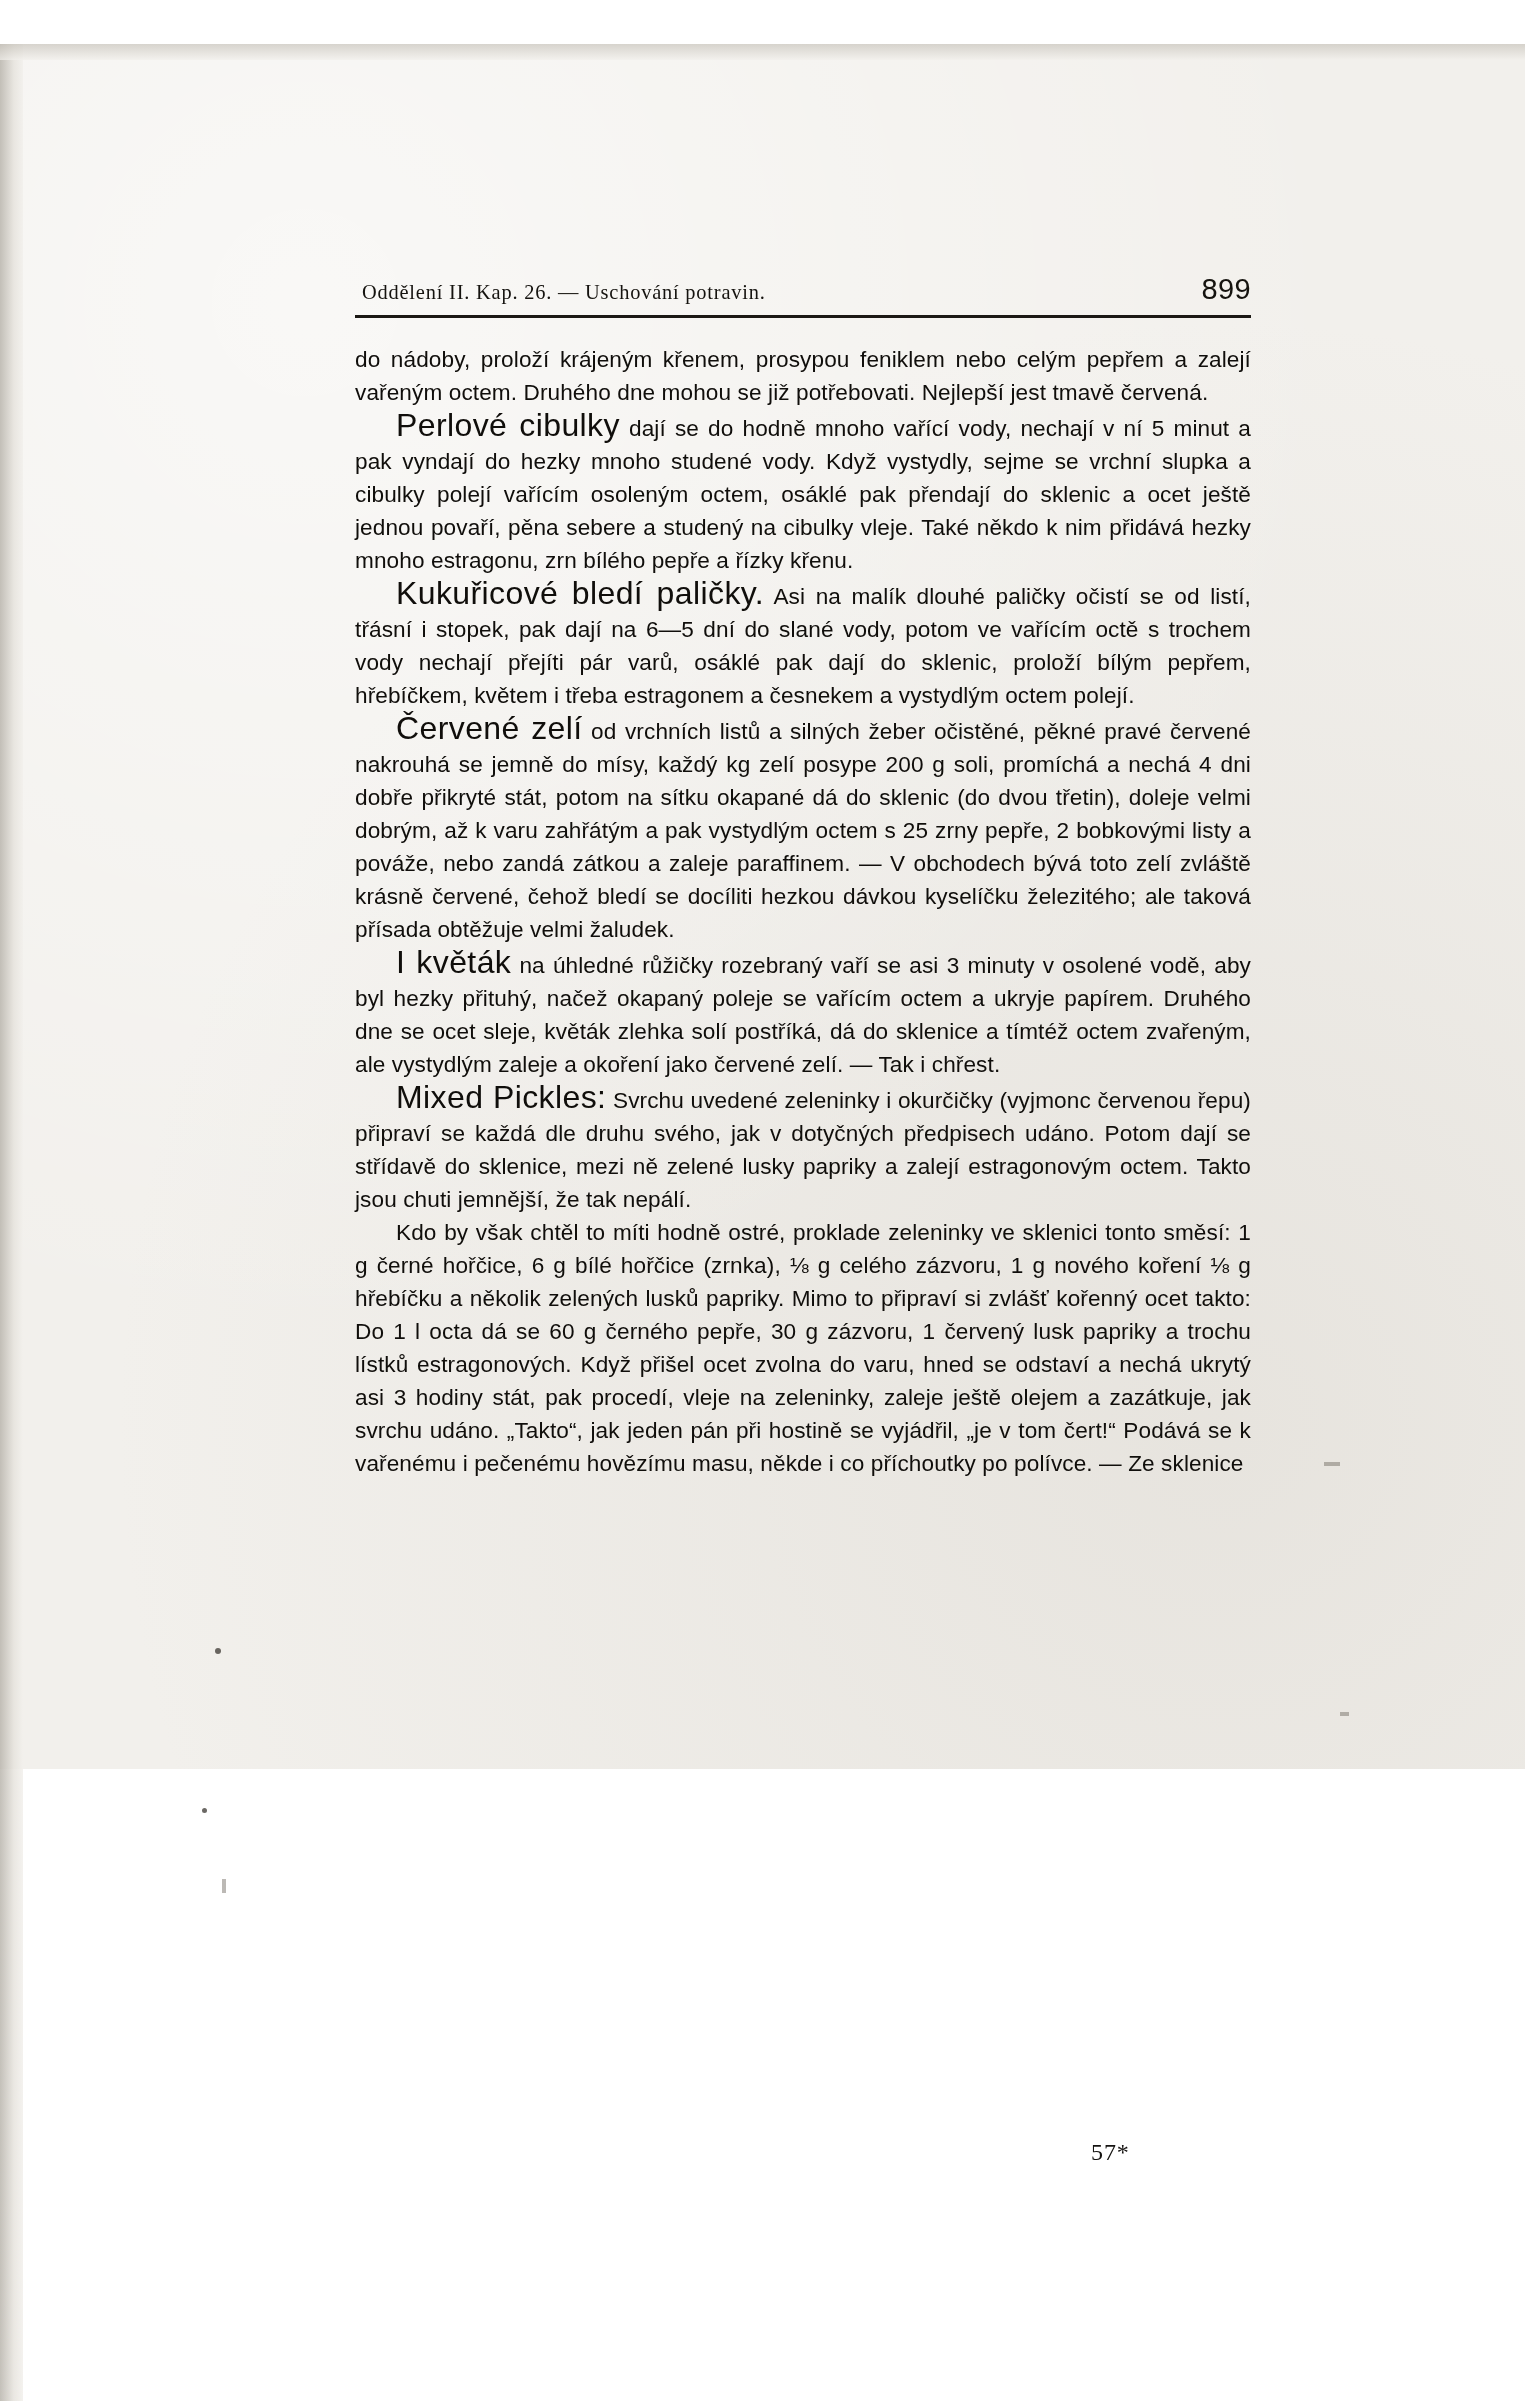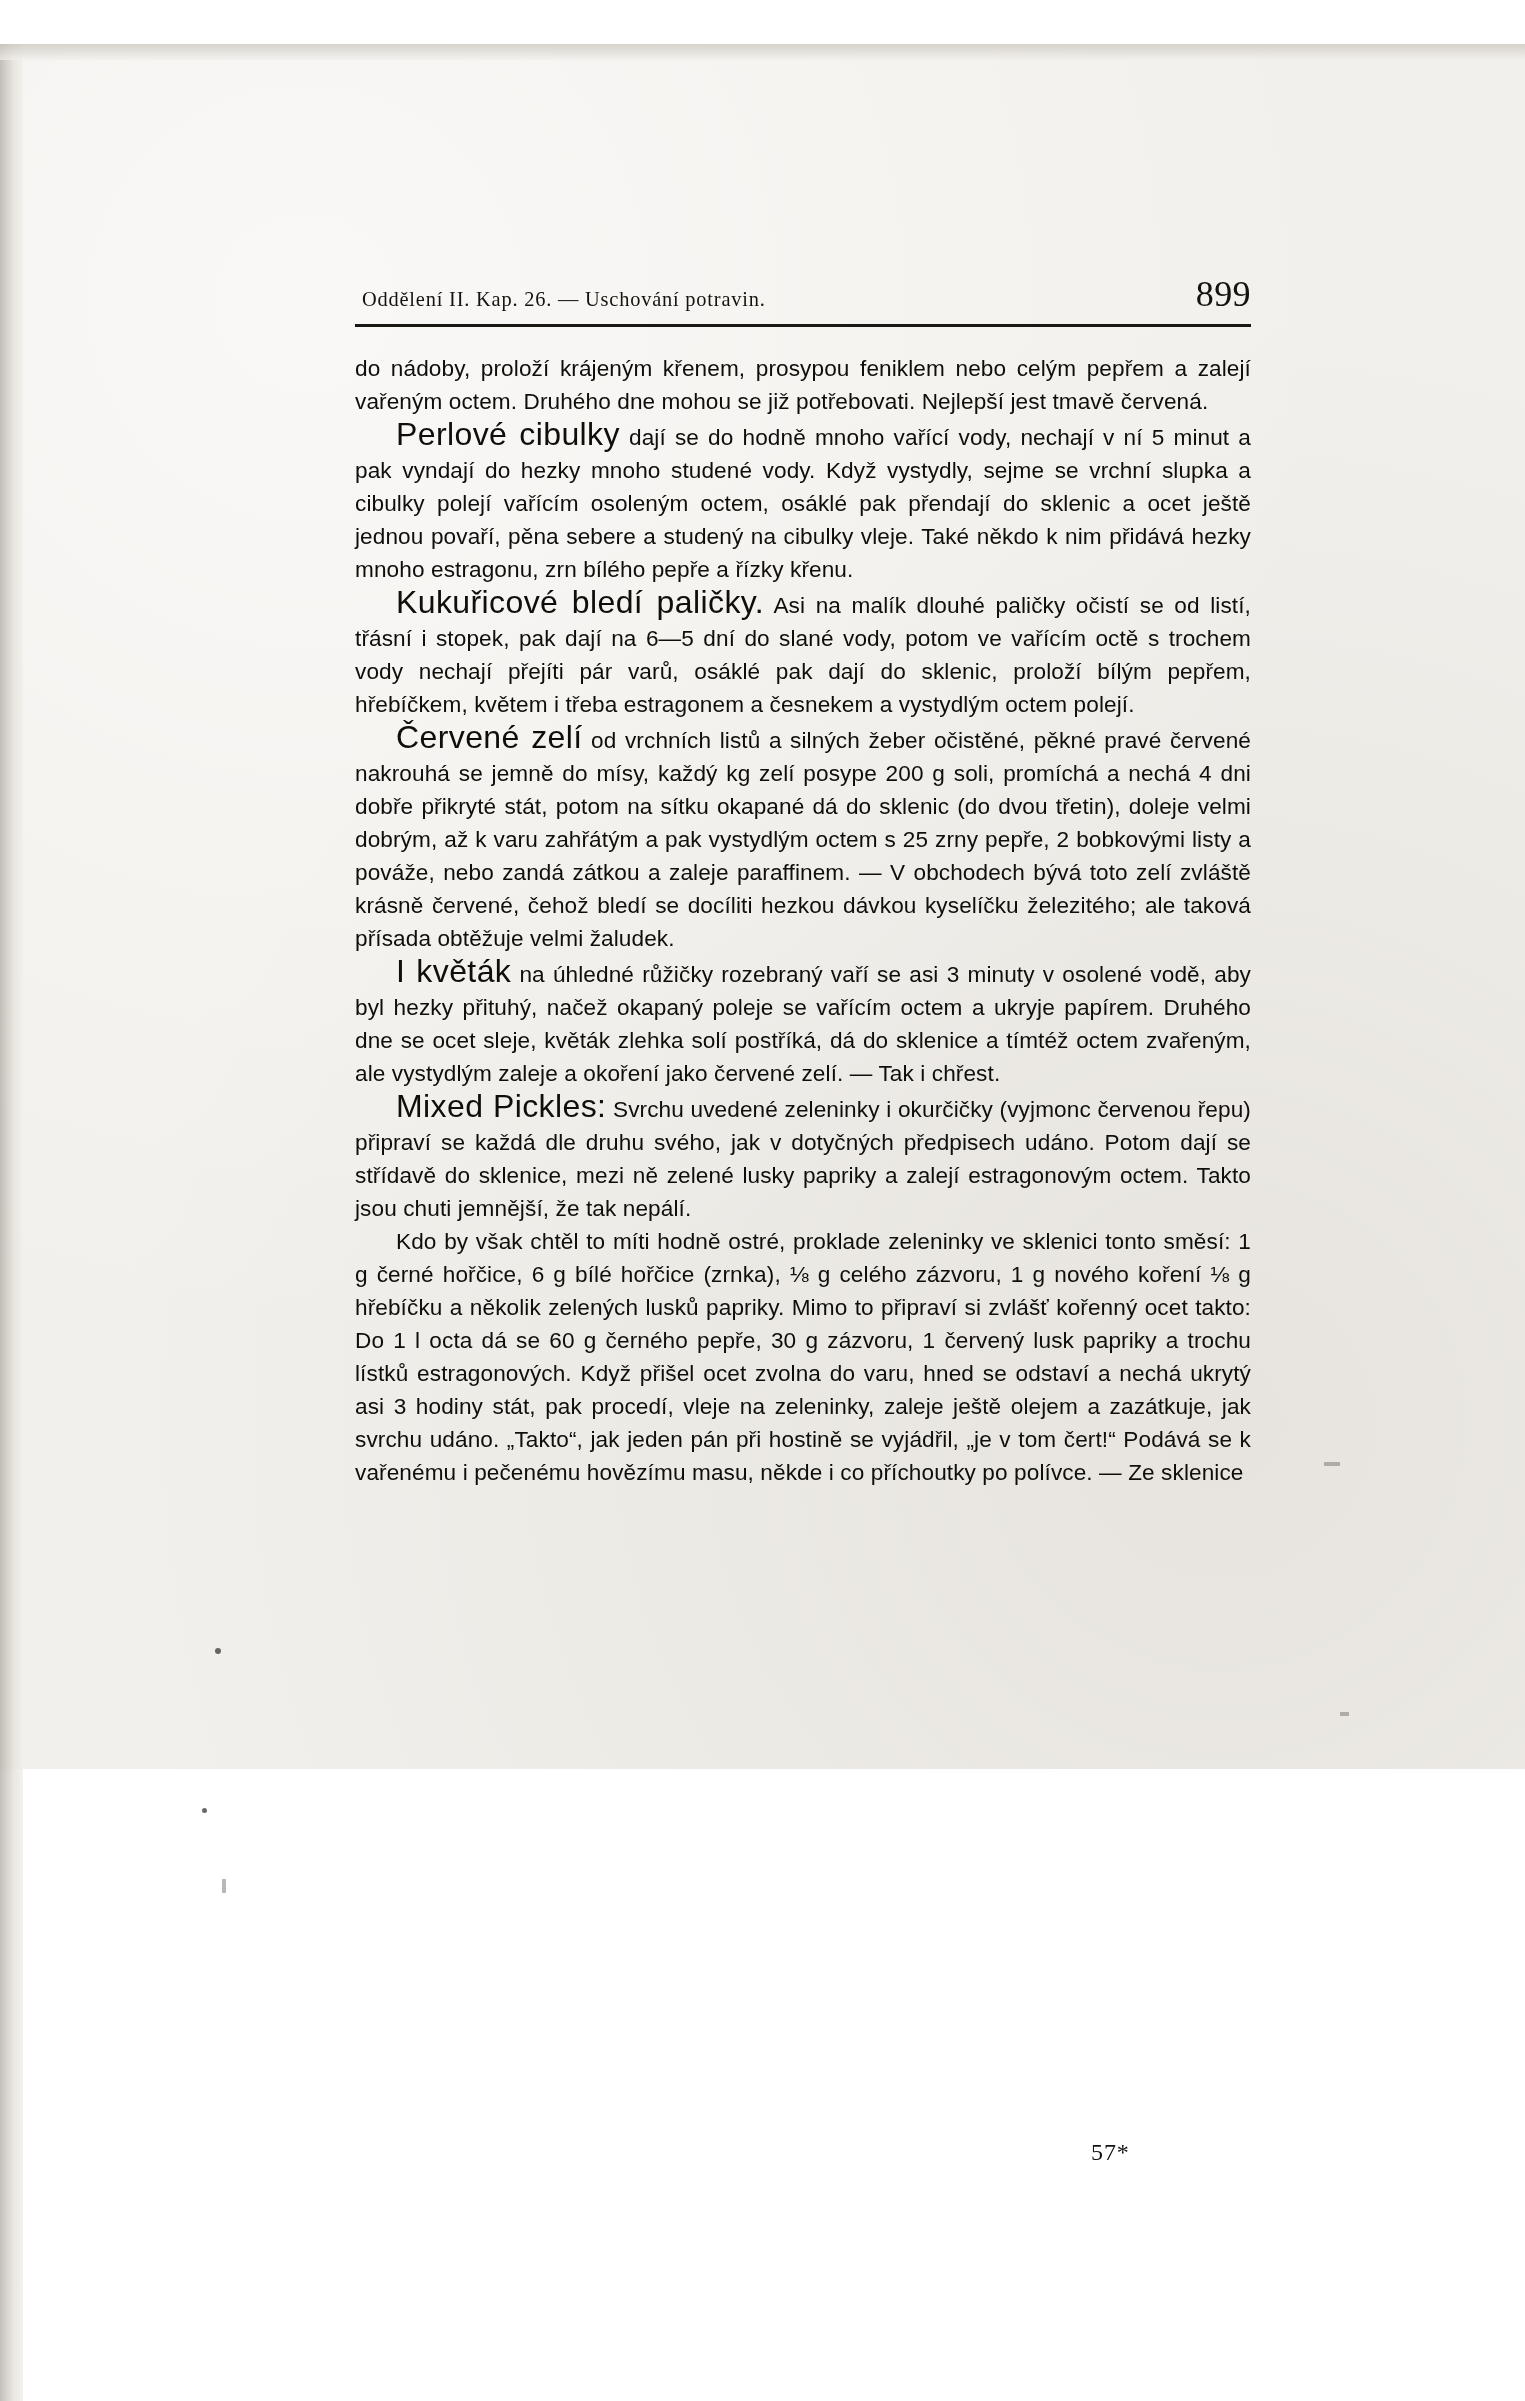--- a/index.html
+++ b/index.html
@@ -55,23 +55,23 @@
     color: #15130f;
   }
   .runhead-left {
     font-size: 20.4px;
     letter-spacing: 0.8px;
     font-family: "Liberation Serif", serif;
     white-space: nowrap;
     padding-left: 7px;
   }
   .runhead-right {
-    font-size: 36px;
+    font-size: 29px;
     letter-spacing: 0.4px;
-    font-family: Liberation Serif, serif;
+    font-family: Liberation Sans, sans-serif;
   }
   .rule {
     width: 896px;
     height: 2.7px;
     background: #1b1814;
     margin-top: 9px;
     margin-bottom: 25px;
   }
   .body-text {
     width: 896px;

